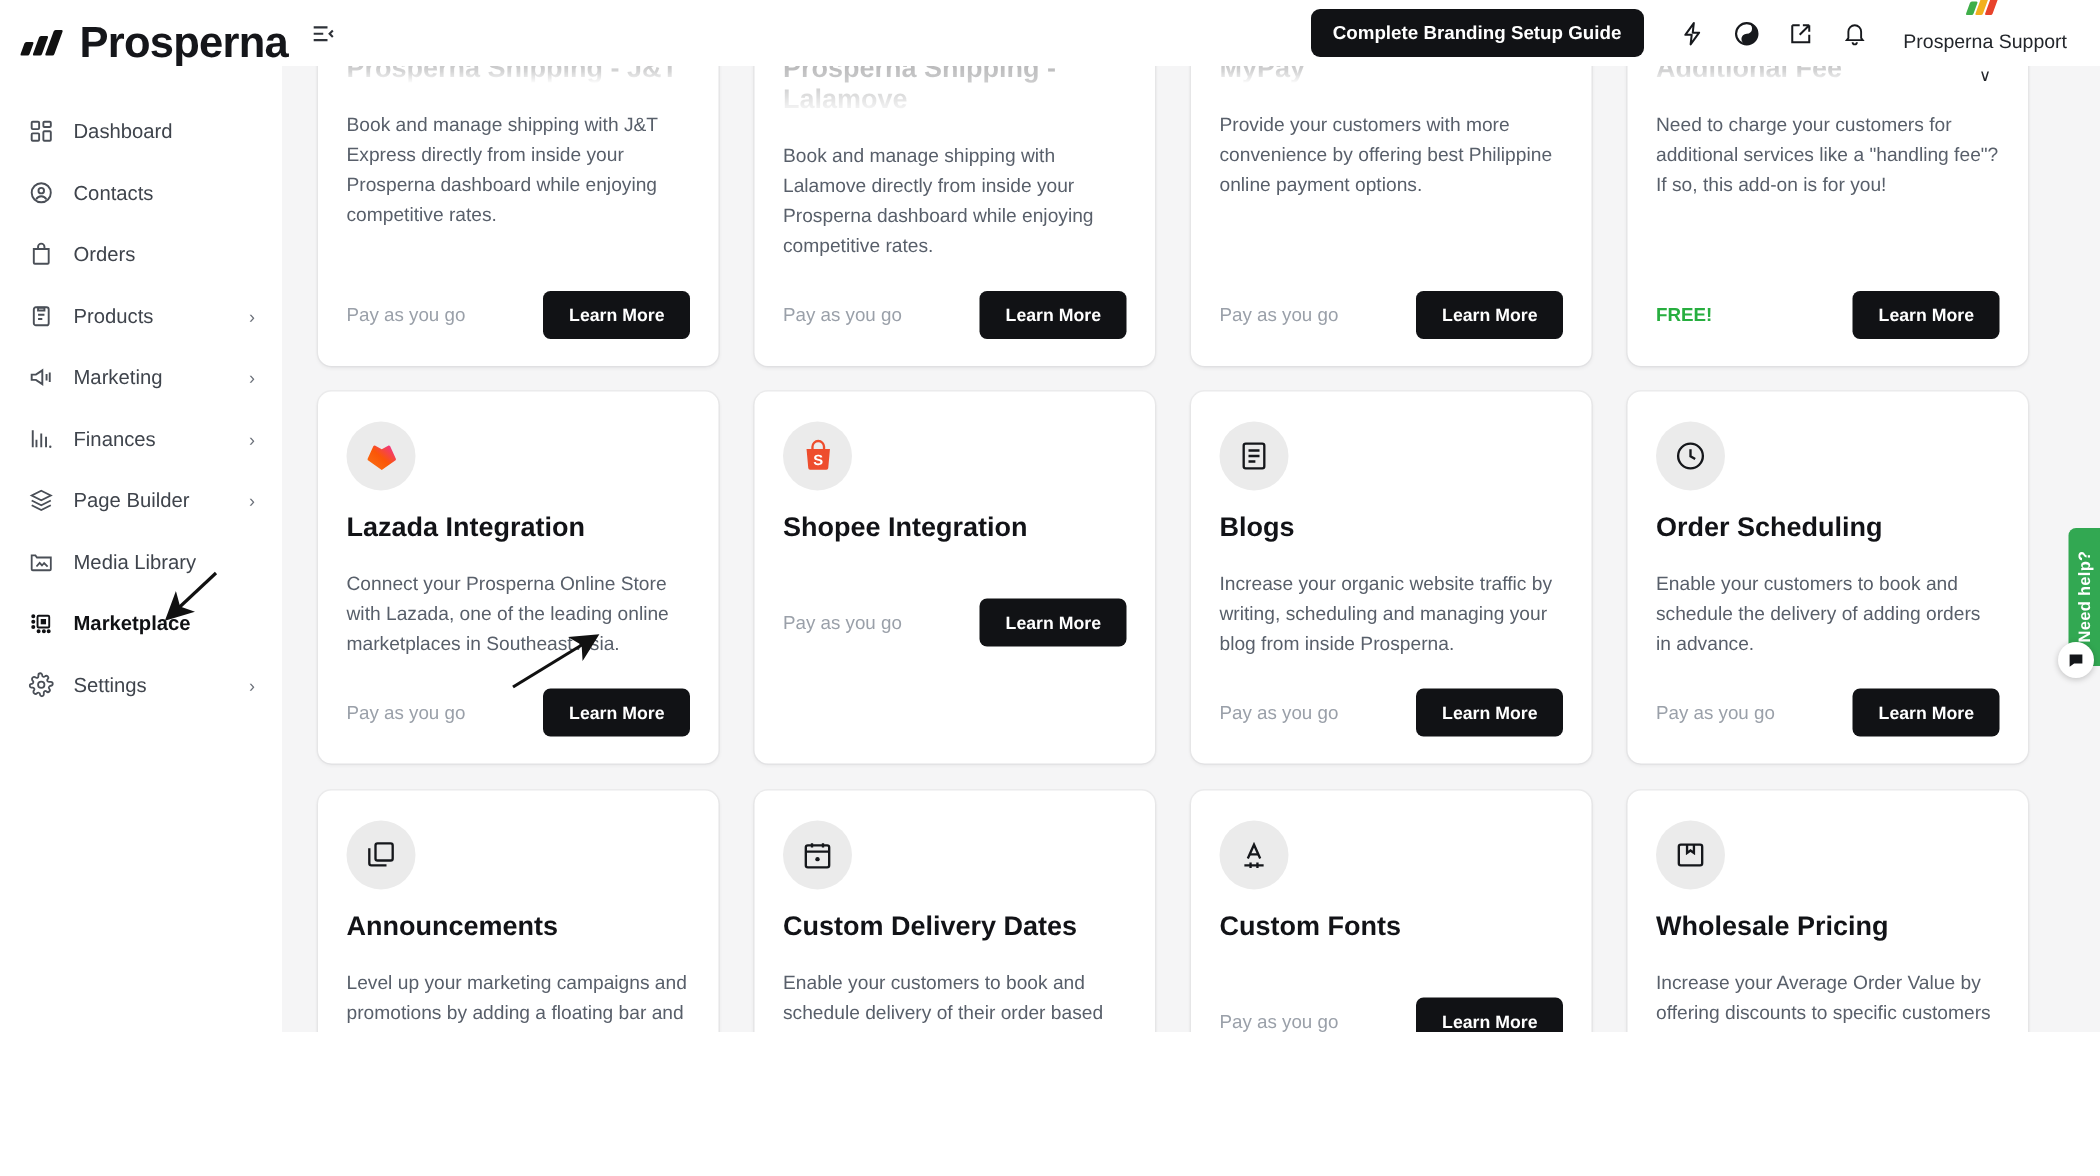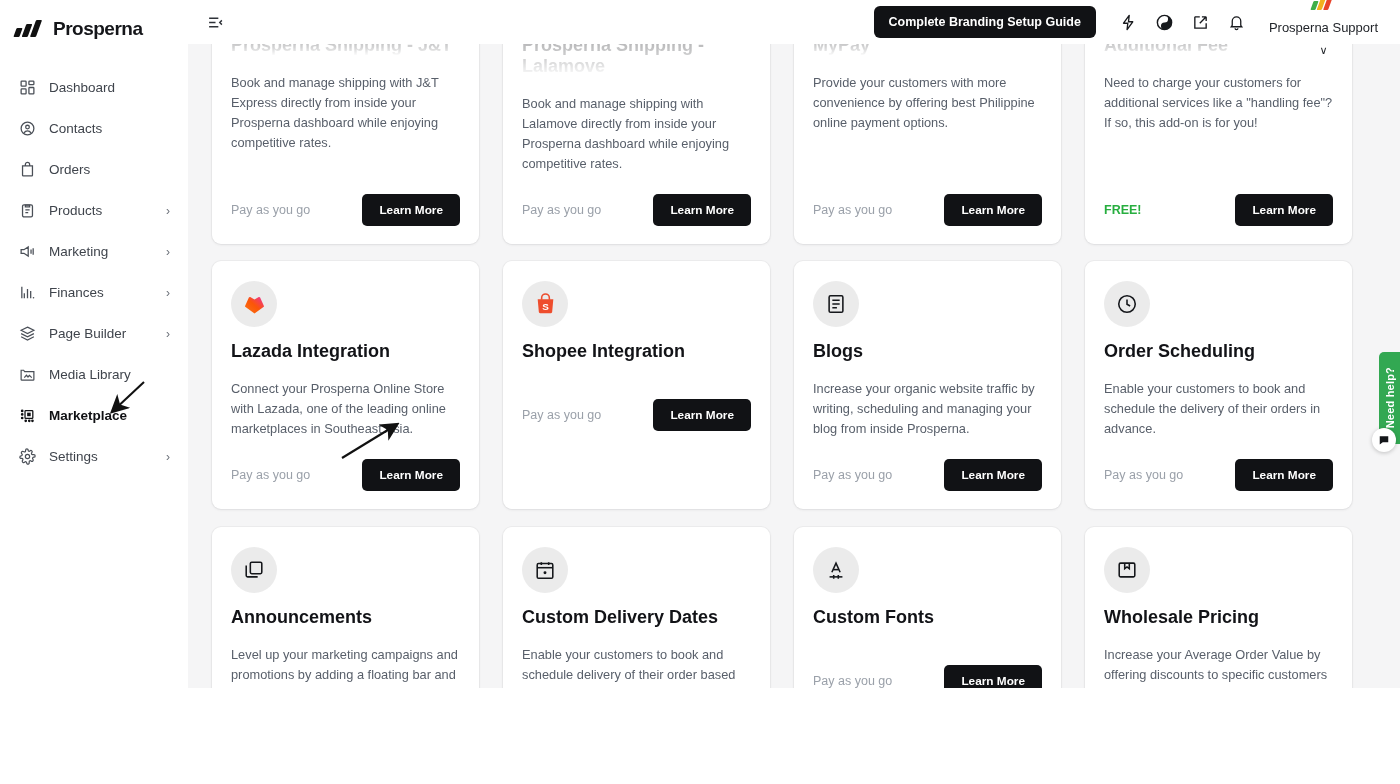--- a/index.html
+++ b/index.html
@@ -19,21 +19,21 @@
   }
   .brand { display: flex; align-items: center; gap: 9px; padding: 2px 0 0 14px; height: 34px; }
   .brand-mark { width: 30px; height: 20px; position: relative; flex: 0 0 30px; }
   .brand-mark i {
     position: absolute; bottom: 2px; width: 6px; background: #111; border-radius: 1px;
     transform: skewX(-20deg);
   }
   .brand-mark i:nth-child(1) { left: 1px; height: 9px; }
   .brand-mark i:nth-child(2) { left: 10px; height: 13px; }
   .brand-mark i:nth-child(3) { left: 19px; height: 17px; }
-  .brand-text { font-size: 19px; font-weight: 700; letter-spacing: -0.5px; color: #15161a; }
+  .brand-text { font-size: 29px; font-weight: 700; letter-spacing: -0.5px; color: #15161a; }
 
   .nav { margin-top: 22px; }
   .nav-item {
     display: flex; align-items: center; height: 41px;
     padding: 0 18px 0 16px; cursor: pointer; position: relative;
   }
   .nav-item .ico { width: 22px; flex: 0 0 22px; display: flex; align-items: center; justify-content: center; color: #4a4f57; }
   .nav-item .lbl { margin-left: 11px; font-size: 13.5px; color: #3f444c; flex: 1; white-space: nowrap; }
   .nav-item.active .lbl { color: #101114; font-weight: 700; }
   .nav-item.active .ico { color: #101114; }
@@ -391,21 +391,21 @@
         </div>
 
         <div class="card">
           <div class="card-icon">
             <svg width="22" height="22" viewBox="0 0 24 24" fill="none" stroke="currentColor" stroke-width="1.7">
                 <circle cx="12" cy="12" r="9"></circle>
                 <path d="M12 7v5.2l3.4 2"></path>
               </svg>
           </div>
           <div class="card-title">Order Scheduling</div>
-          <div class="card-desc">Enable your customers to book and schedule the delivery of their orders in advance.</div>
+          <div class="card-desc">Enable your customers to book and schedule the delivery of adding orders in advance.</div>
           <div class="card-foot">
             <span class="price">Pay as you go</span>
             <button class="learn-btn">Learn More</button>
           </div>
         </div>
       </div>
 
       <div class="grid" style="margin-top:18px">
 
         <div class="card">

